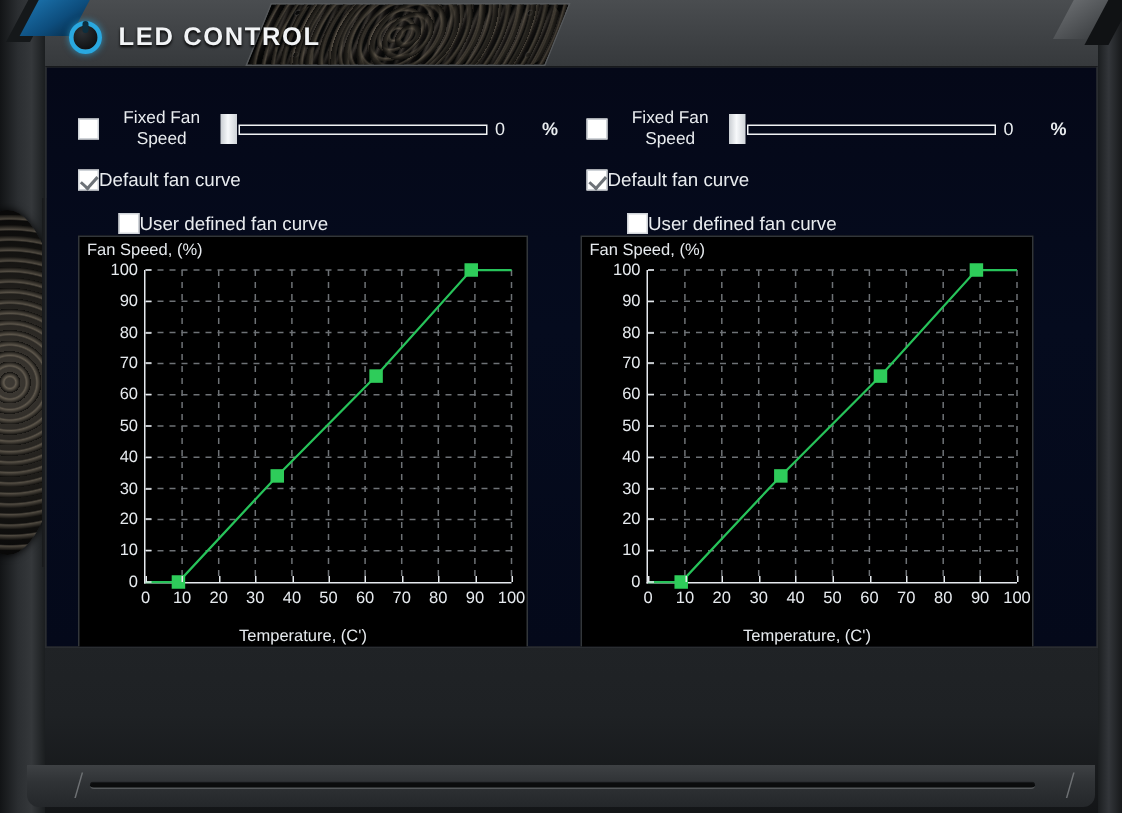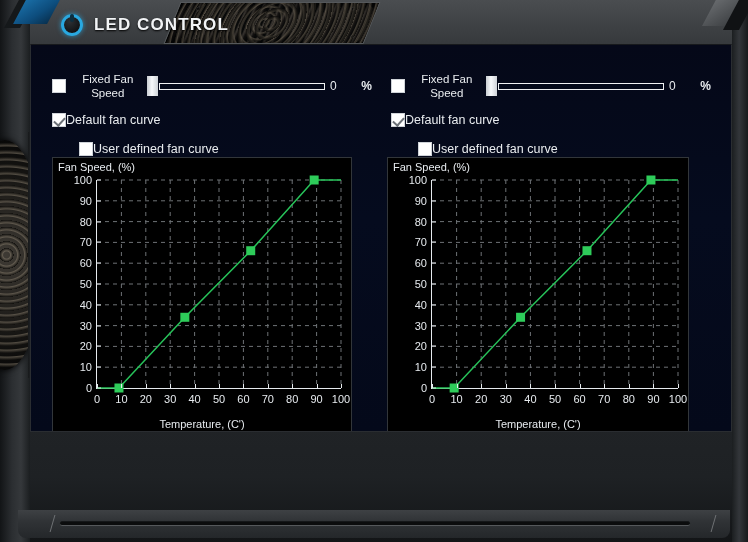--- a/index.html
+++ b/index.html
@@ -100,21 +100,21 @@
         rgba(130,120,104,0.55) 4px, rgba(16,15,13,0.92) 7px),
       radial-gradient(circle at 50% 50%, #3e3a34 0%, #141311 70%, #060606 100%);
     box-shadow: 0 0 6px #000;
   }
   .fan-art-cover {
     position: absolute; left: 28px; top: 132px; width: 14px; height: 246px;
     background: linear-gradient(90deg, #17191b 0%, #303336 60%, #1a1c1e 100%);
   }
 
   
-  .titlebar { position: absolute; left: 61px; top: 14px; display: flex; align-items: center; gap: 11px; }
+  .titlebar { position: absolute; left: 46px; top: 14px; display: flex; align-items: center; gap: 11px; }
   .knob-icon { width: 22px; height: 22px; position: relative; }
   .knob-icon .ring {
     position: absolute; inset: 0; border-radius: 50%;
     border: 3px solid #29a8e0;
     box-shadow: 0 0 5px rgba(41,168,224,0.75);
   }
   .knob-icon .body {
     position: absolute; inset: 3px; border-radius: 50%;
     background: radial-gradient(circle at 36% 30%, #2c3034 0%, #121416 70%, #050607 100%);
   }

